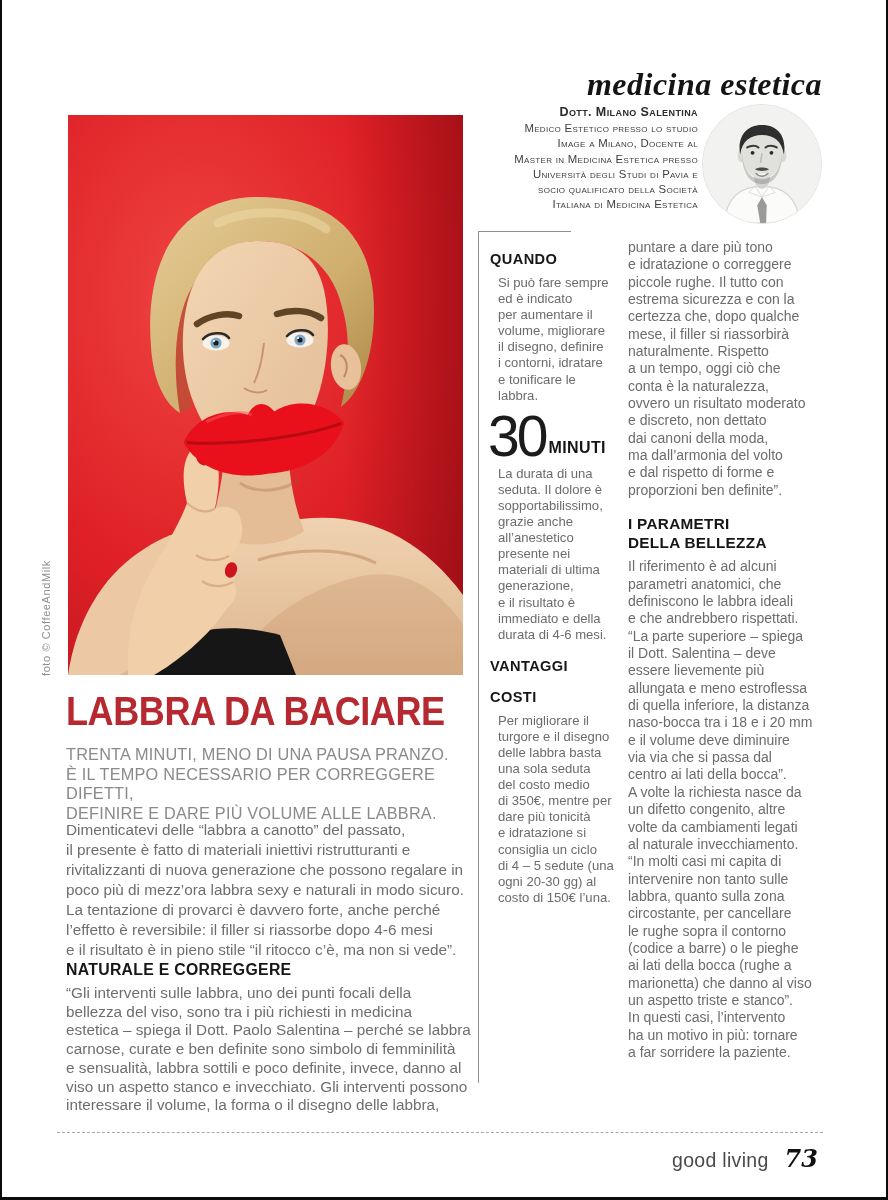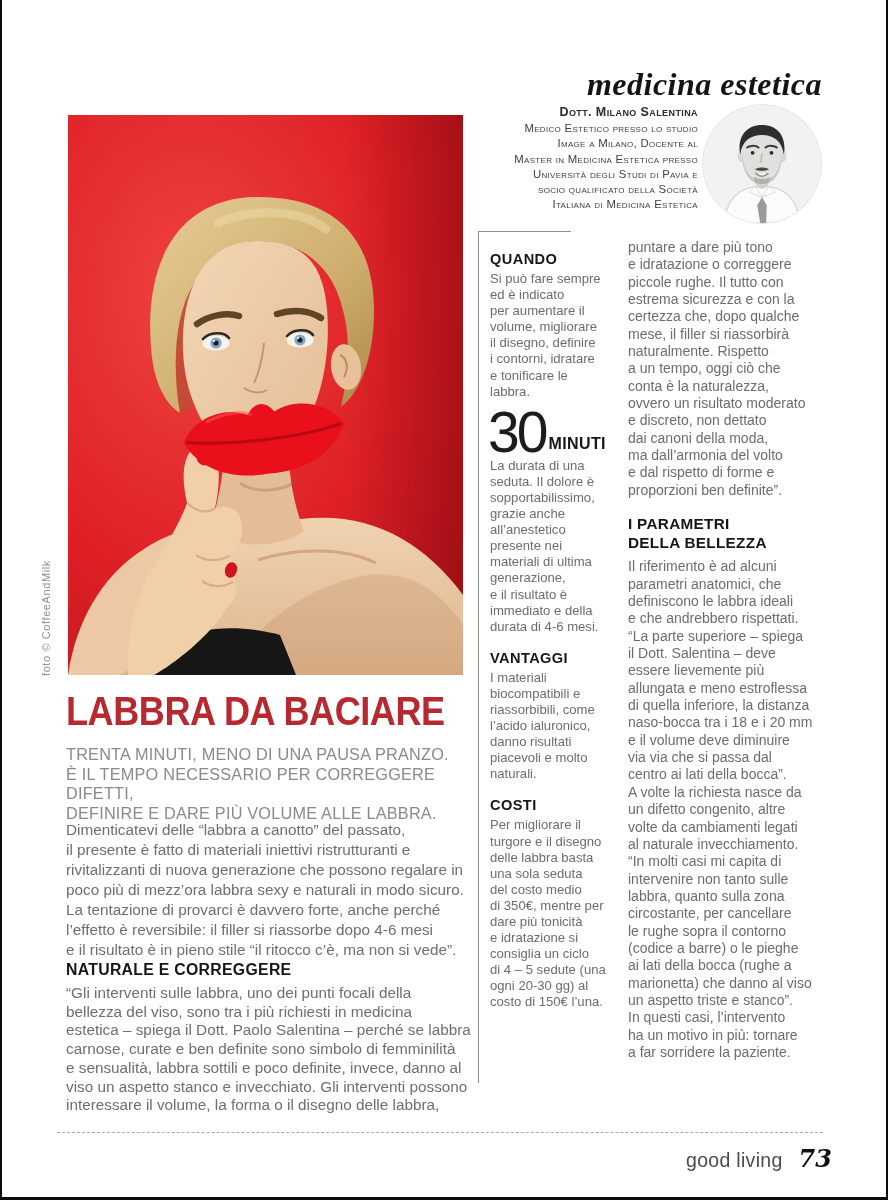--- a/index.html
+++ b/index.html
@@ -62,35 +62,35 @@
   .article-sec-body{
     position:absolute;left:66px;top:984px;width:430px;color:#6e6e6e;
     font-size:15.3px;line-height:18.7px;white-space:pre-line;
   }
   
   .bracket-v{position:absolute;left:478px;top:231px;width:1px;height:852px;background:#8f8f8f;}
   .bracket-h{position:absolute;left:478px;top:231px;width:93px;height:1px;background:#8f8f8f;}
   
   .mid-col{position:absolute;left:490px;top:251px;width:134px;}
   .info-heading{font-size:14.6px;font-weight:bold;color:#161616;letter-spacing:.4px;margin:0 0 4px 0;}
-  .info-body{font-size:13.1px;line-height:16.1px;color:#6c6c6c;white-space:pre-line;margin:0;}
+  .info-body{font-size:13.1px;line-height:16.1px;color:#6c6c6c;white-space:pre-line;margin:8px;}
   .mt{margin-top:15px;}
   .minutes-row{display:flex;align-items:flex-end;margin:10px 0 4px -2px;text-align:center;}
   .minutes-number{font-size:57px;line-height:44px;font-weight:400;color:#1c1c1c;letter-spacing:-3px;}
   .minutes-label{font-size:16px;font-weight:bold;color:#161616;margin:0 0 1px 3px;letter-spacing:.4px;}
   
   .right-col{position:absolute;left:628px;top:239px;width:202px;}
   .right-body{font-size:14px;line-height:17.35px;color:#6c6c6c;white-space:pre-line;margin:0;}
   .right-heading{
     font-size:15.3px;line-height:18.6px;font-weight:bold;color:#161616;
     letter-spacing:.3px;white-space:pre-line;margin:16px 0 6px 0;
   }
   
   .footer-rule{position:absolute;left:57px;top:1132px;width:766px;border-top:1px dashed #a8a8a8;}
-  .footer{position:absolute;right:56px;top:1144px;display:flex;align-items:baseline;}
+  .footer{position:absolute;right:70px;top:1144px;display:flex;align-items:baseline;}
   .footer-magazine{font-size:19.5px;color:#4a4a4a;letter-spacing:.3px;}
   .footer-page{
     font-family:"DejaVu Serif",serif;font-style:italic;font-weight:bold;
     font-size:24px;color:#111;margin-left:16px;
   }
 </style>
 </head>
 <body>
 
 <div class="page-frame"></div>
@@ -252,27 +252,20 @@
 sopportabilissimo,
 grazie anche
 all’anestetico
 presente nei
 materiali di ultima
 generazione,
 e il risultato è
 immediato e della
 durata di 4-6 mesi.</p>
   <div class="info-heading mt">VANTAGGI</div>
-  <p class="info-body">I materiali
-biocompatibili e
-riassorbibili, come
-l’acido ialuronico,
-danno risultati
-piacevoli e molto
-naturali.</p>
   <div class="info-heading mt">COSTI</div>
   <p class="info-body">Per migliorare il
 turgore e il disegno
 delle labbra basta
 una sola seduta
 del costo medio
 di 350€, mentre per
 dare più tonicità
 e idratazione si
 consiglia un ciclo

